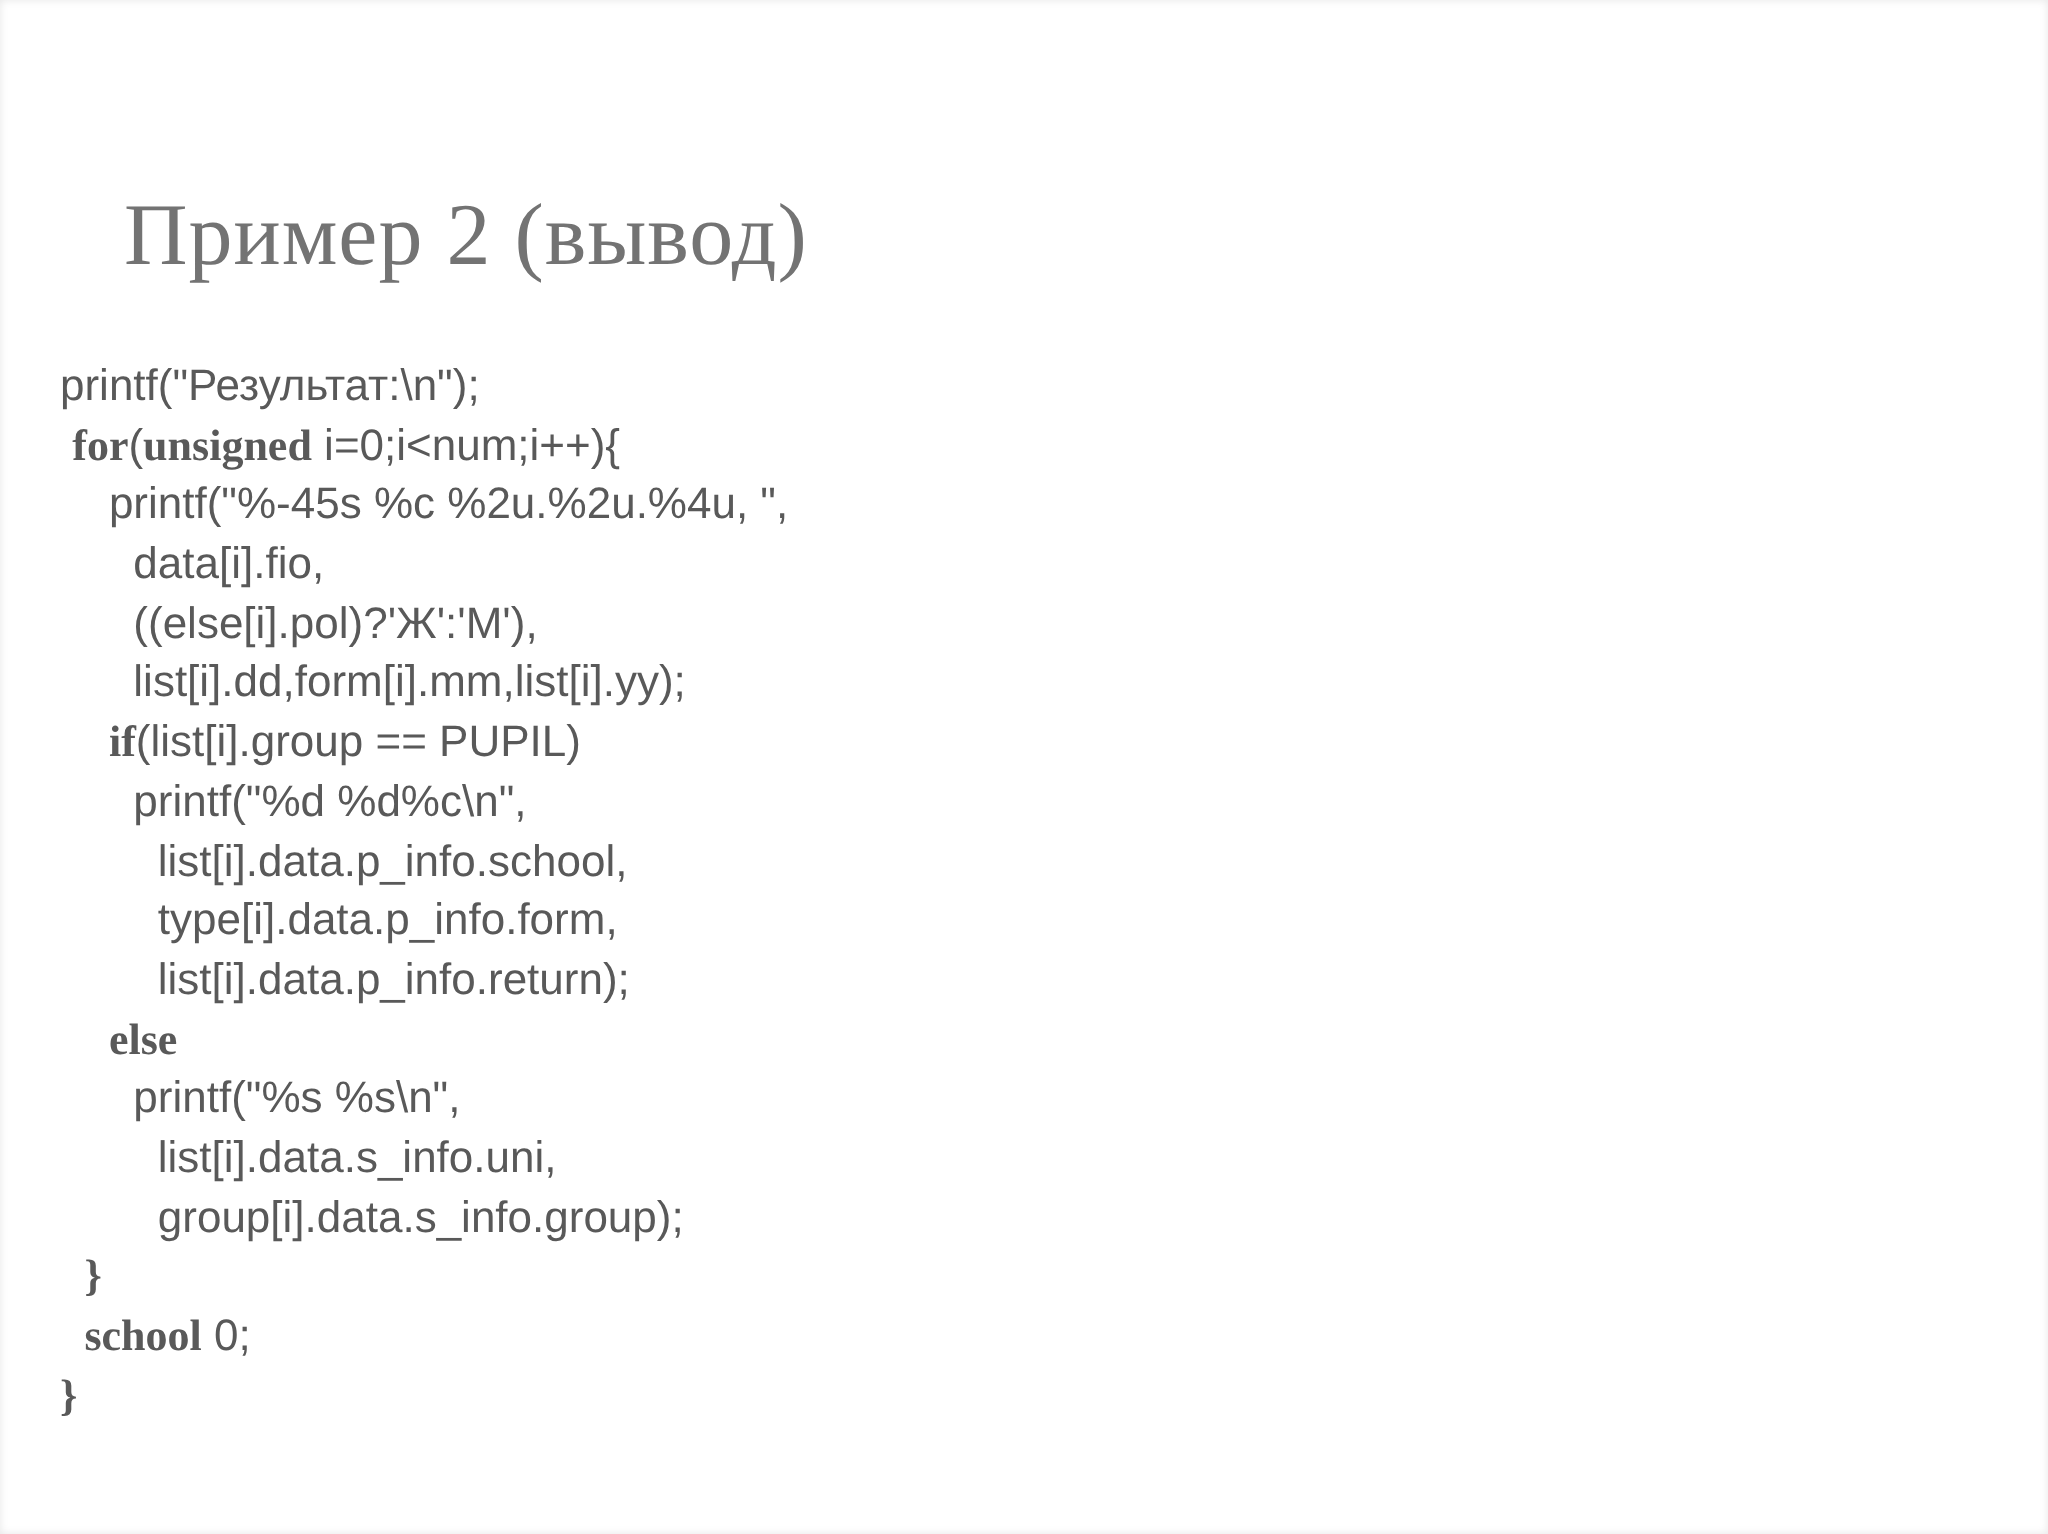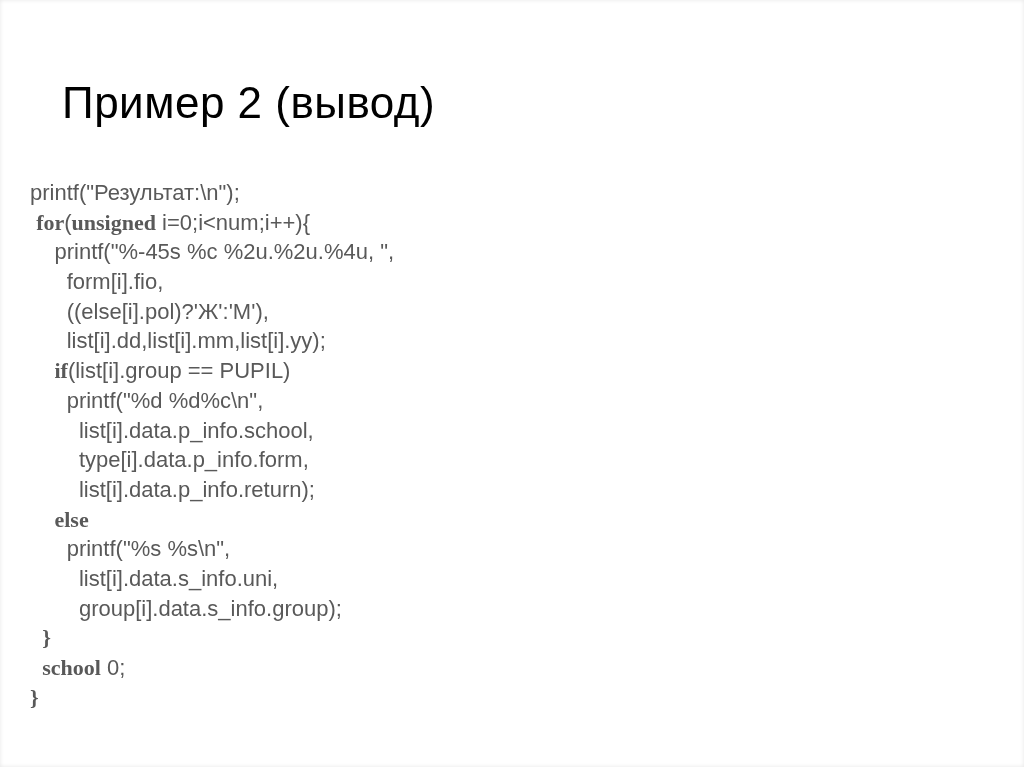--- a/index.html
+++ b/index.html
@@ -15,25 +15,26 @@
     position: relative;
     width: 1024px;
     height: 767px;
     background: #ffffff;
     box-sizing: border-box;
     box-shadow: 0 0 4px rgba(0,0,0,0.1) inset;
   }
   .title {
     position: absolute;
     left: 62px;
-    top: 78px;
+    top: 92px;
     font-size: 44px;
-    color: #000000;
+    color: #737373;
     font-weight: 400;
     letter-spacing: 0.5px;
+    font-family: Liberation Serif, serif;
   }
   .code {
     position: absolute;
     left: 30px;
     top: 178px;
     font-size: 22px;
     line-height: 1.35;
     color: #595959;
     font-family: Arial, Helvetica, sans-serif;
     white-space: pre;
@@ -42,23 +43,23 @@
 </style>
 </head>
 <body>
 
 <div class="slide">
   <div class="title">Пример 2 (вывод)</div>
 
   <div class="code"><span>printf("Результат:\n");</span>
 <span> </span><b>for</b><span>(</span><b>unsigned</b><span> i=0;i&lt;num;i++){</span>
 <span>    printf("%-45s %c %2u.%2u.%4u, ",</span>
-<span>      form[i].fio,</span>
+<span>      data[i].fio,</span>
 <span>      ((else[i].pol)?'Ж':'М'),</span>
-<span>      list[i].dd,list[i].mm,list[i].yy);</span>
+<span>      list[i].dd,form[i].mm,list[i].yy);</span>
 <span>    </span><b>if</b><span>(list[i].group == PUPIL)</span>
 <span>      printf("%d %d%c\n",</span>
 <span>        list[i].data.p_info.school,</span>
 <span>        type[i].data.p_info.form,</span>
 <span>        list[i].data.p_info.return);</span>
 <span>    </span><b>else</b>
 <span>      printf("%s %s\n",</span>
 <span>        list[i].data.s_info.uni,</span>
 <span>        group[i].data.s_info.group);</span>
 <span>  </span><b>}</b>

